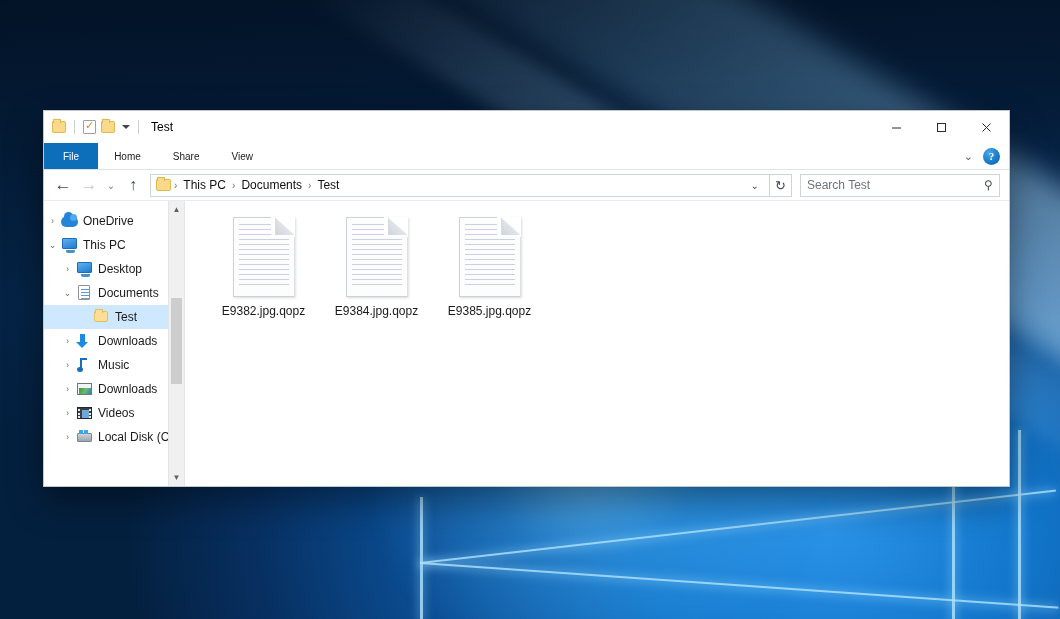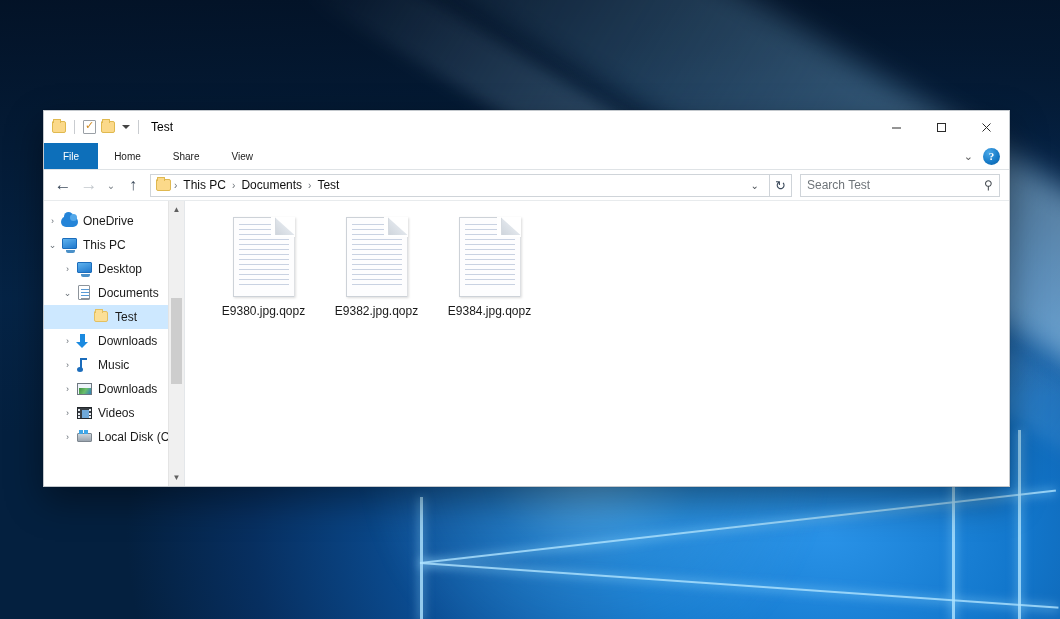--- a/index.html
+++ b/index.html
@@ -525,29 +525,20 @@
           <div class="sb-track">
             <div class="sb-thumb"></div>
           </div>
           <div class="sb-arrow">▼</div>
         </div>
       </div>
 
       <div class="filepane">
         <div class="grid">
 
-          <div class="fileitem">
-            <div class="fileicon">
-              <div class="page"></div>
-                <div class="lines"></div>
-                <div class="lines-mask"></div>
-                <div class="fold"></div>
-            </div>
-            <div class="filename">E9380.jpg.qopz</div>
-          </div>
 
 
           <div class="fileitem">
             <div class="fileicon">
               <div class="page"></div>
                 <div class="lines"></div>
                 <div class="lines-mask"></div>
                 <div class="fold"></div>
             </div>
             <div class="filename">E9382.jpg.qopz</div>
@@ -557,20 +548,29 @@
           <div class="fileitem">
             <div class="fileicon">
               <div class="page"></div>
                 <div class="lines"></div>
                 <div class="lines-mask"></div>
                 <div class="fold"></div>
             </div>
             <div class="filename">E9384.jpg.qopz</div>
           </div>
 
+          <div class="fileitem">
+            <div class="fileicon">
+              <div class="page"></div>
+                <div class="lines"></div>
+                <div class="lines-mask"></div>
+                <div class="fold"></div>
+            </div>
+            <div class="filename">E9385.jpg.qopz</div>
+          </div>
 
         </div>
       </div>
     </div>
 
 
   </div>
 </div>
 
 </body></html>

